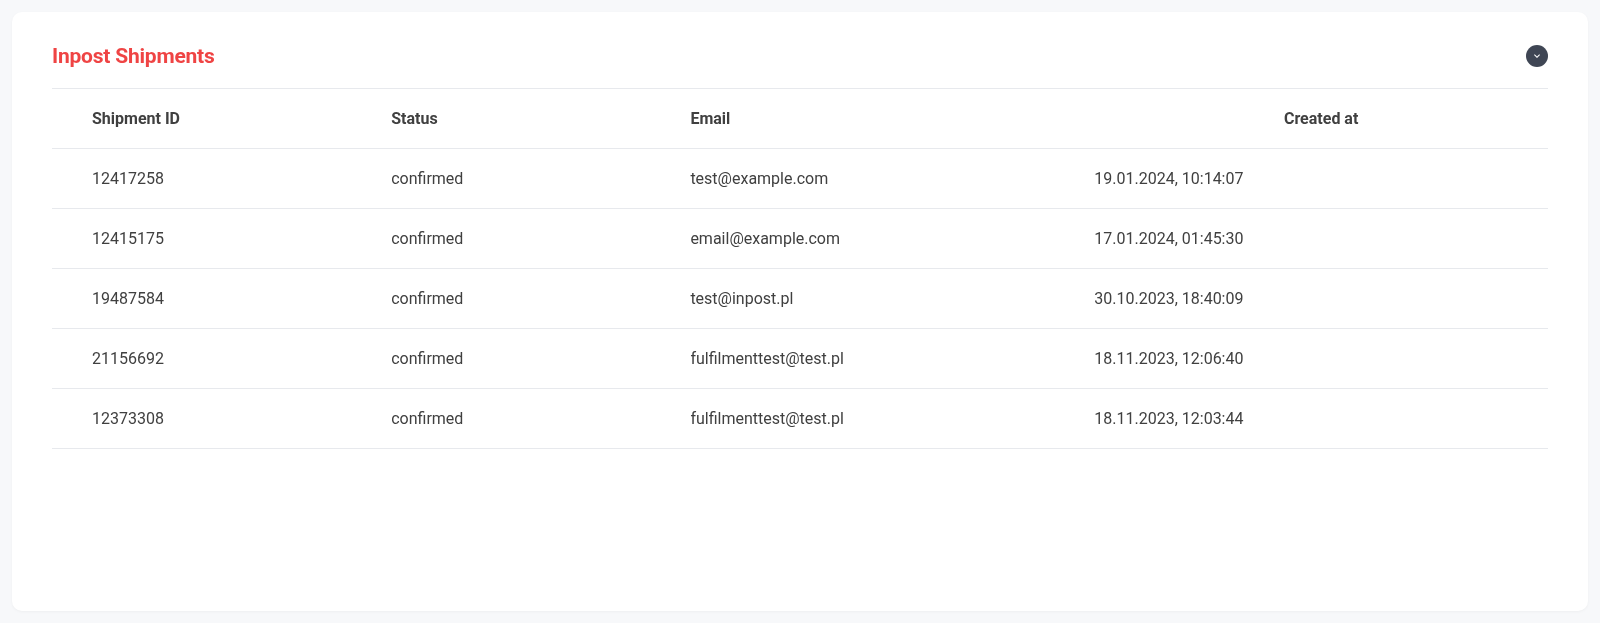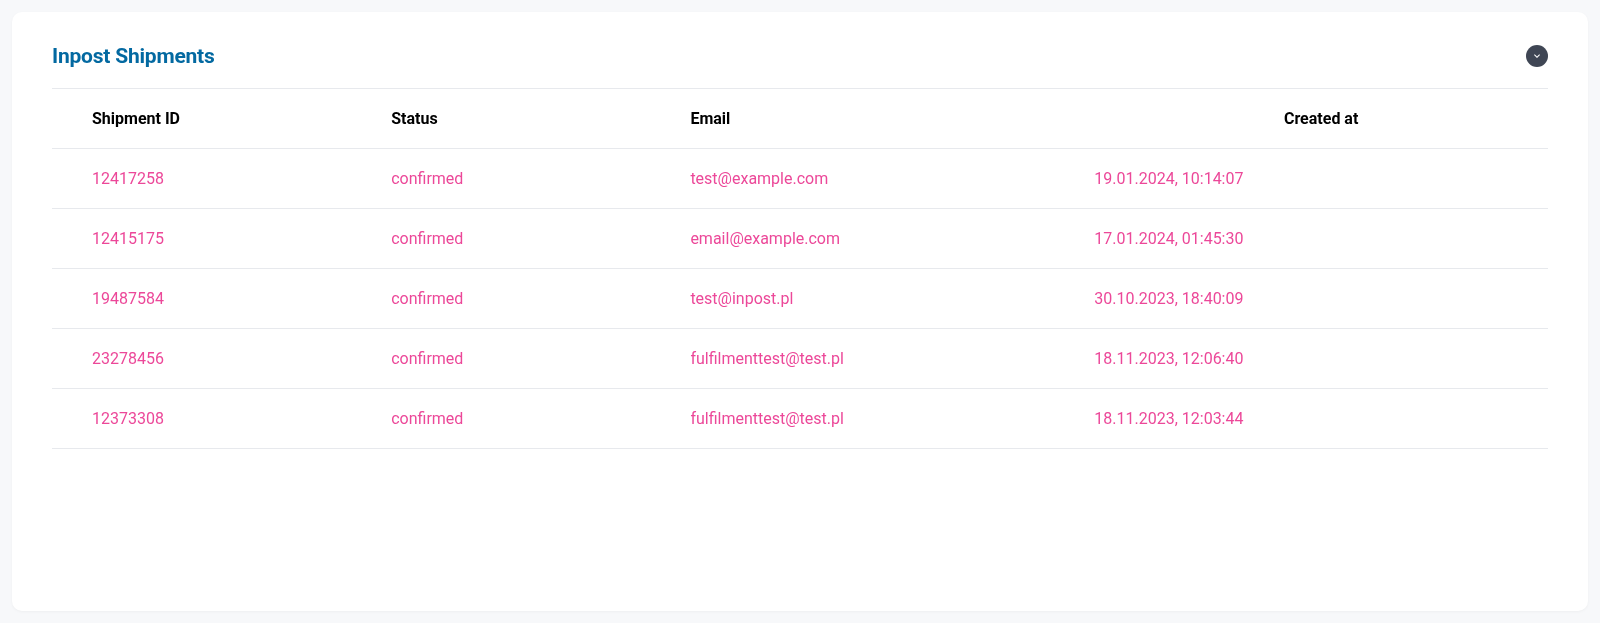--- a/index.html
+++ b/index.html
@@ -23,21 +23,21 @@
     .card-header {
       display: flex;
       justify-content: space-between;
       align-items: center;
       padding-bottom: 20px;
       border-bottom: 1px solid #e7e9ed;
     }
     .card-title {
       font-size: 21px;
       font-weight: 700;
-      color: #0369a1;
+      color: #ef4444;
       letter-spacing: -0.01em;
     }
     .download-btn {
       width: 22px;
       height: 22px;
       border-radius: 50%;
       background: #3f4654;
       display: flex;
       align-items: center;
       justify-content: center;
@@ -50,28 +50,28 @@
       fill: #ffffff;
     }
     table {
       width: 100%;
       border-collapse: collapse;
     }
     thead th {
       text-align: left;
       font-size: 16px;
       font-weight: 700;
-      color: #000000;
+      color: #404040;
       padding: 20px 0 20px 40px;
       border-bottom: 1px solid #e7e9ed;
     }
     tbody td {
       font-size: 16px;
       font-weight: 400;
-      color: #ec4899;
+      color: #404040;
       padding: 20px 0 20px 40px;
       border-bottom: 1px solid #e7e9ed;
     }
     .col-id { width: 20%; }
     .col-status { width: 20%; }
     .col-email { width: 27%; }
     .col-created { width: 33%; text-align: center; }
   </style>
 </head>
 <body>
@@ -110,21 +110,21 @@
         <td>email@example.com</td>
         <td>17.01.2024, 01:45:30</td>
       </tr>
       <tr>
         <td>19487584</td>
         <td>confirmed</td>
         <td>test@inpost.pl</td>
         <td>30.10.2023, 18:40:09</td>
       </tr>
       <tr>
-        <td>23278456</td>
+        <td>21156692</td>
         <td>confirmed</td>
         <td>fulfilmenttest@test.pl</td>
         <td>18.11.2023, 12:06:40</td>
       </tr>
       <tr>
         <td>12373308</td>
         <td>confirmed</td>
         <td>fulfilmenttest@test.pl</td>
         <td>18.11.2023, 12:03:44</td>
       </tr>

